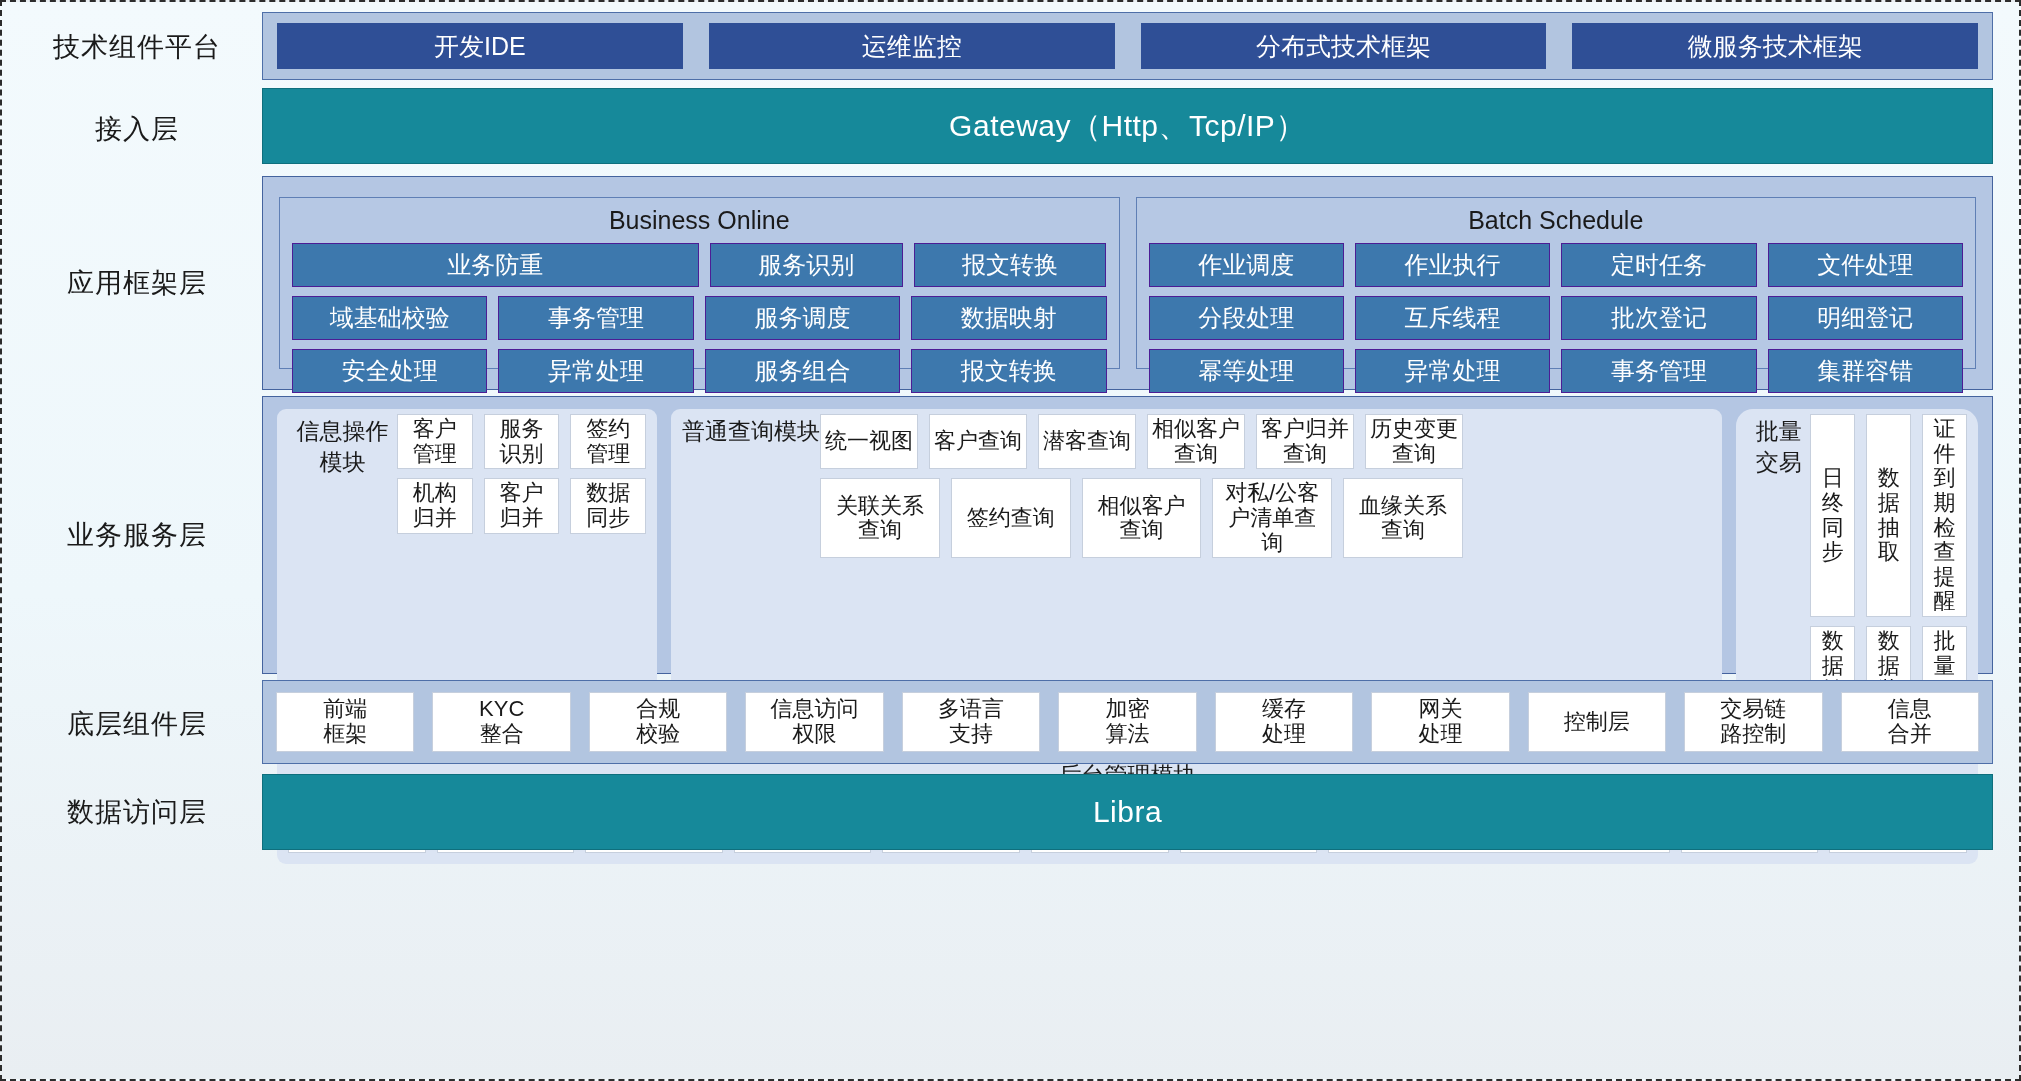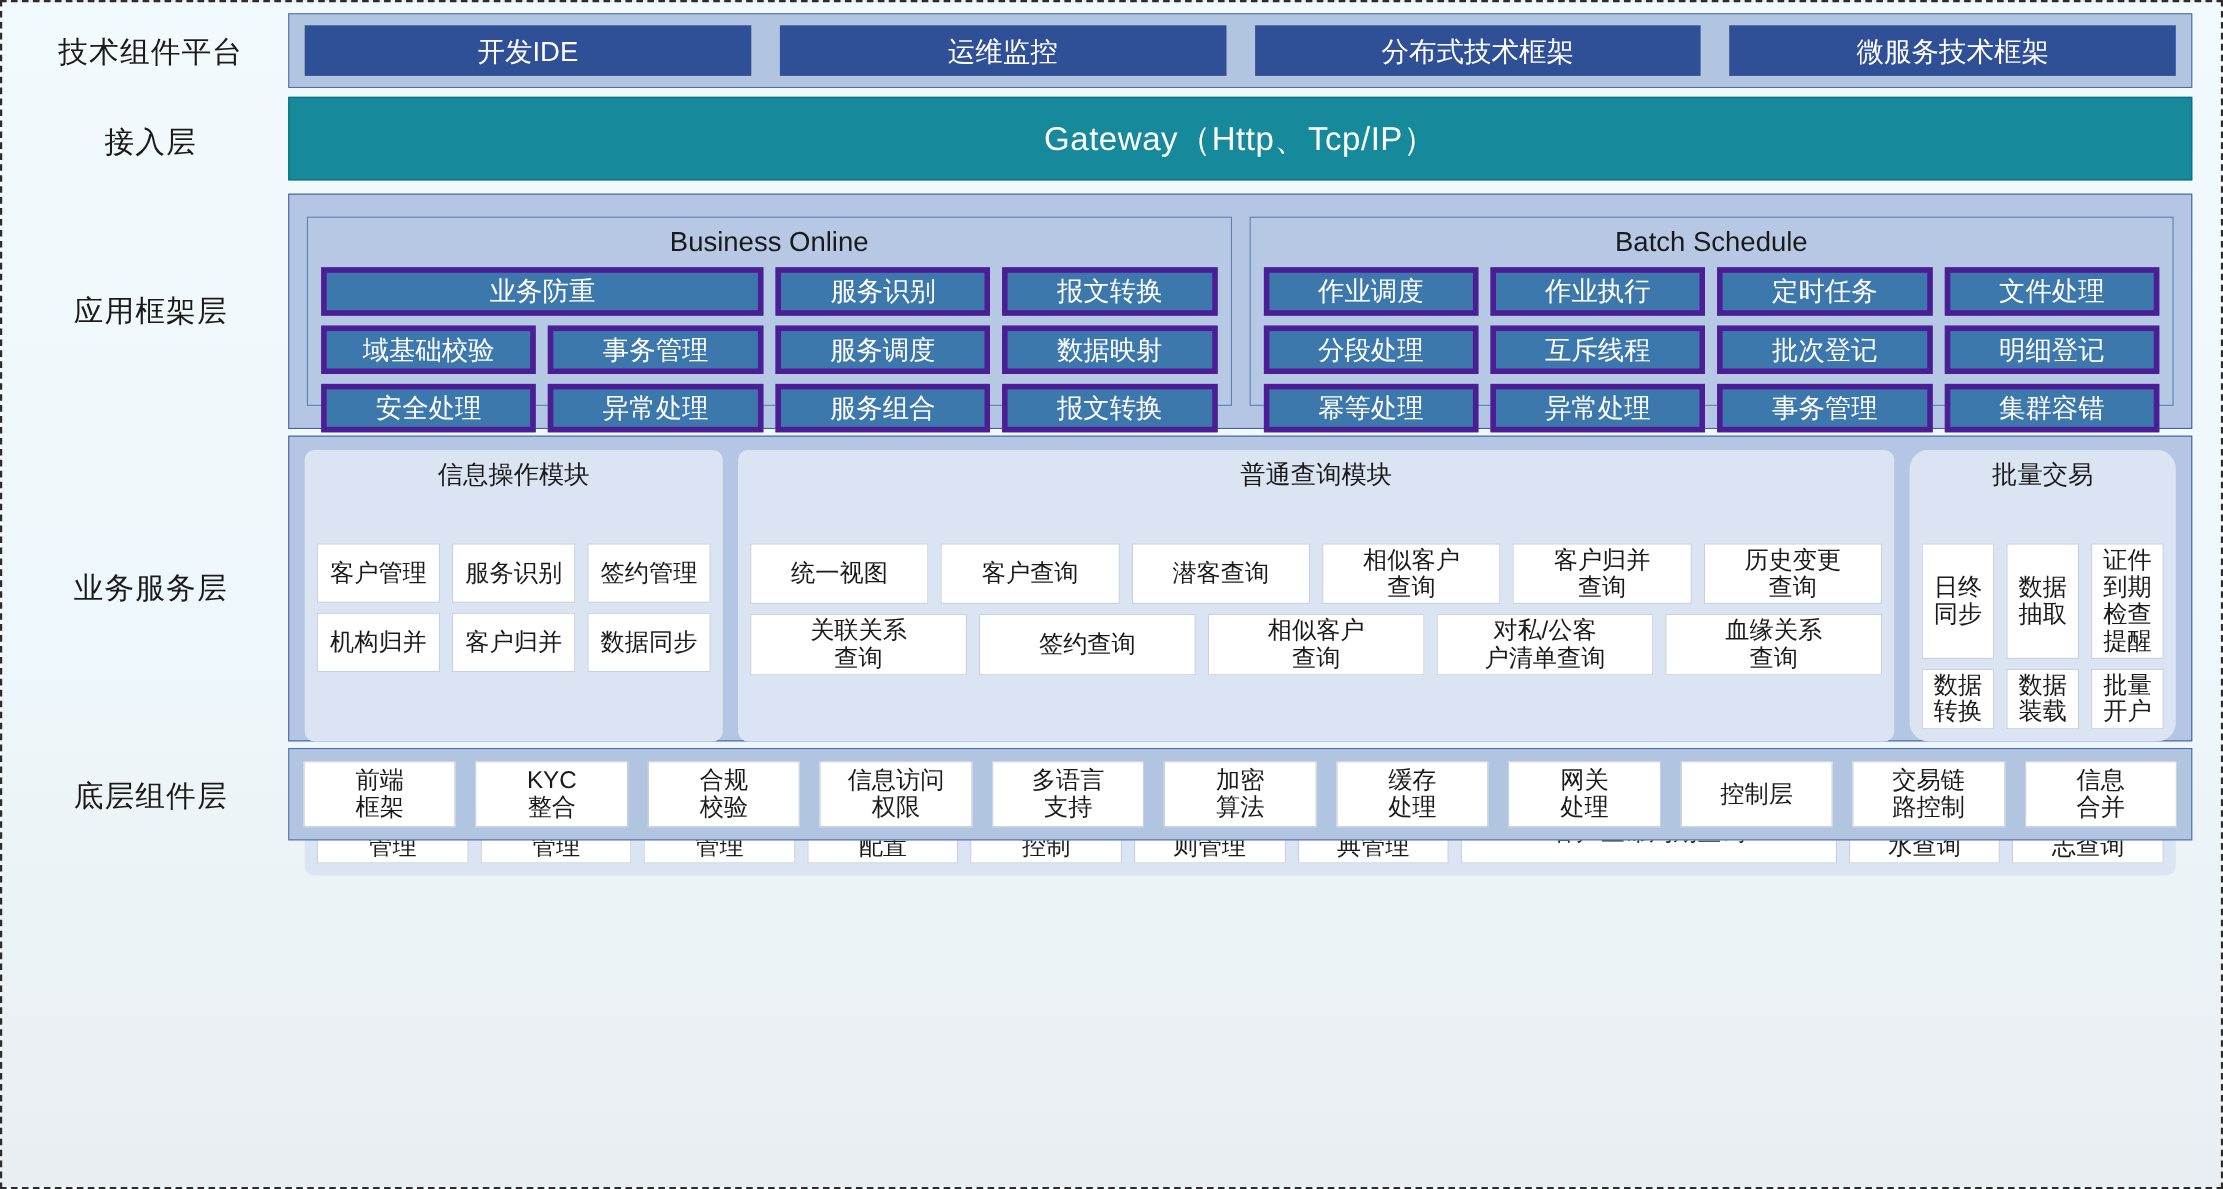--- a/index.html
+++ b/index.html
@@ -77,21 +77,21 @@
   .group-title {
     text-align:center;
     font-size:25px;
     color:#1a1a1a;
     padding:2px 0 8px 0;
   }
   .grid-rows { display:flex; flex-direction:column; gap:9px; }
   .grid-line { display:flex; gap:11px; }
   .blue-cell {
     background:#3d78ad;
-    border:5px solid #4c1d95;
+    border:1px solid #4c1d95;
     color:#ffffff;
     font-size:24px;
     height:44px;
     display:flex; align-items:center; justify-content:center;
     text-align:center;
     flex:1 1 0;
     white-space:nowrap;
   }
   .blue-cell.span2 { flex:2.12 1 0; }
 
@@ -101,21 +101,21 @@
     border:1px solid #44639e;
     padding:12px 14px;
     display:flex; flex-direction:column; gap:11px;
     height:100%;
   }
   .biz-top { display:flex; gap:14px; }
   .biz-card {
     background:#dbe4f3;
     border-radius:9px;
     padding:5px 11px 11px 11px;
-    display:flex; flex-direction:column;gap:40px;
+    display:flex; flex-direction:row;
   }
   .biz-card.info  { flex:0 0 380px; }
   .biz-card.query { flex:1 1 auto; }
   .biz-card.batch { flex:0 0 242px;border-radius:17px; }
   .card-title {
     text-align:center;
     font-size:23px;
     color:#1a1a1a;
     padding:2px 0 7px 0;
   }
@@ -364,14 +364,20 @@
 处理</div>
         <div class="w-cell">控制层</div>
         <div class="w-cell">交易链
 路控制</div>
         <div class="w-cell">信息
 合并</div>
       </div>
     </div>
   </div>
 
+  <div class="row r-data">
+    <div class="lane-label">数据访问层</div>
+    <div class="lane-body">
+      <div class="teal-bar">Libra</div>
+    </div>
+  </div>
 
 </div>
 
 </body></html>

